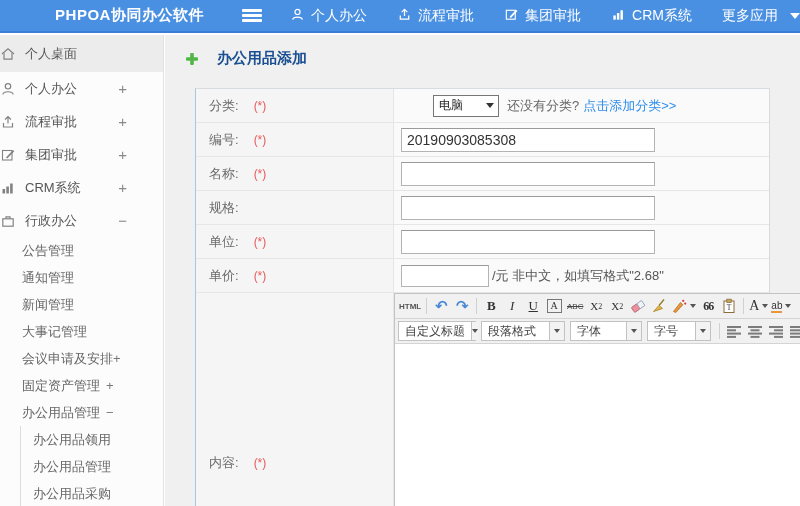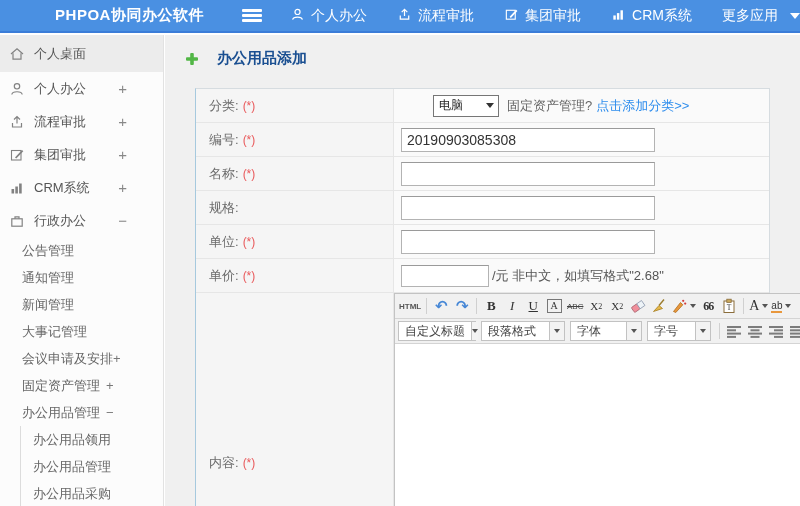--- a/index.html
+++ b/index.html
@@ -14,21 +14,21 @@
                justify-content:space-between; cursor:pointer; }
   .hamburger i { display:block; height:2.6px; background:#fff; border-radius:1px; }
   .topnav { display:flex; align-items:center; margin-left:28px; gap:30px; }
   .topnav .nav-item { display:flex; align-items:center; gap:6px; font-size:14px; cursor:pointer; white-space:nowrap; }
   .caret-down { width:0; height:0; border-left:5px solid transparent; border-right:5px solid transparent;
                 border-top:6px solid #fff; margin-left:6px; }
 
   
   .sidebar { position:absolute; left:0; top:35px; bottom:0; width:164px; background:#fcfcfc;
              border-right:1px solid #e2e2e2; overflow:hidden; }
-  .side-item { height:33px; display:flex; align-items:center; padding-left:9px; position:relative;
+  .side-item { height:33px; display:flex; align-items:center; position:relative;
                color:#555; font-size:13px; cursor:pointer; }
   .side-item.first { height:37px; }
   .side-item.active { background:#ececec; }
   .side-item .s-ico { width:16px; margin-right:9px; flex:none; display:flex; }
   .side-item .expand { position:absolute; right:36px; color:#888; font-size:15px; font-weight:300; }
   .side-sub { }
   .sub-item { height:27px; display:flex; align-items:center; padding-left:22px; color:#666;
               font-size:13px; cursor:pointer; white-space:nowrap; }
   .sub-item .expand { color:#777; margin-left:6px; }
   .sub-item .expand.tight { margin-left:0; }
@@ -39,21 +39,21 @@
   
   .main { position:absolute; left:165px; top:35px; right:0; bottom:0; background:#f0f0f0; overflow:hidden; }
   .page-title { margin:14px 0 0 20px; display:flex; align-items:center; gap:18px; }
   .page-title .t-text { color:#1a4f91; font-size:15px; font-weight:bold; }
 
   .form-table { margin:20px 0 0 30px; width:575px; background:#fafafa;
                 border:1px solid #d6dce0; border-left:1px solid #a6c9de; }
   .frow { display:flex; border-bottom:1px solid #e6e6e6; height:34px; }
   .frow.content-row { height:340px; border-bottom:none; }
   .fl { width:198px; flex:none; background:#f5f5f5; border-right:1px solid #e6e6e6;
-        display:flex; align-items:center; padding-left:13px; color:#6b6b6b; font-size:13px; gap:4px; }
+        display:flex; align-items:center; padding-left:13px; color:#6b6b6b; font-size:13px; gap:15px; }
   .req { color:#e9595b; font-size:12px; }
   .fv { flex:1; display:flex; align-items:center; padding-left:7px; font-size:13px; color:#555; min-width:0; }
   .content-row .fv { padding:0; align-items:stretch; }
 
   .txt { width:254px; height:24px; border:1px solid #b3b3b3; border-top-color:#9a9a9a; background:#fff;
          font-size:14px; padding:0 5px; color:#333; font-family:inherit; outline:none; }
   .txt.small { width:88px; height:22px; }
   .cat-select { width:66px; height:22px; border:1px solid #767676; background:#fff; display:flex;
                 align-items:center; justify-content:space-between; padding:0 4px 0 5px; font-size:12px;
                 color:#222; cursor:pointer;margin-left:32px; }
@@ -264,21 +264,21 @@
     <div class="frow">
       <div class="fl">
           <span>分类:</span>
           <span class="req">(*)</span>
         </div>
       <div class="fv">
         <div class="cat-select">
           <span>电脑</span>
           <span class="sel-caret"></span>
         </div>
-        <span class="hint">固定资产管理?</span>
+        <span class="hint">还没有分类?</span>
         <span class="link">点击添加分类&gt;&gt;</span>
       </div>
     </div>
 
     <div class="frow">
       <div class="fl">
           <span>编号:</span>
           <span class="req">(*)</span>
         </div>
       <div class="fv">

